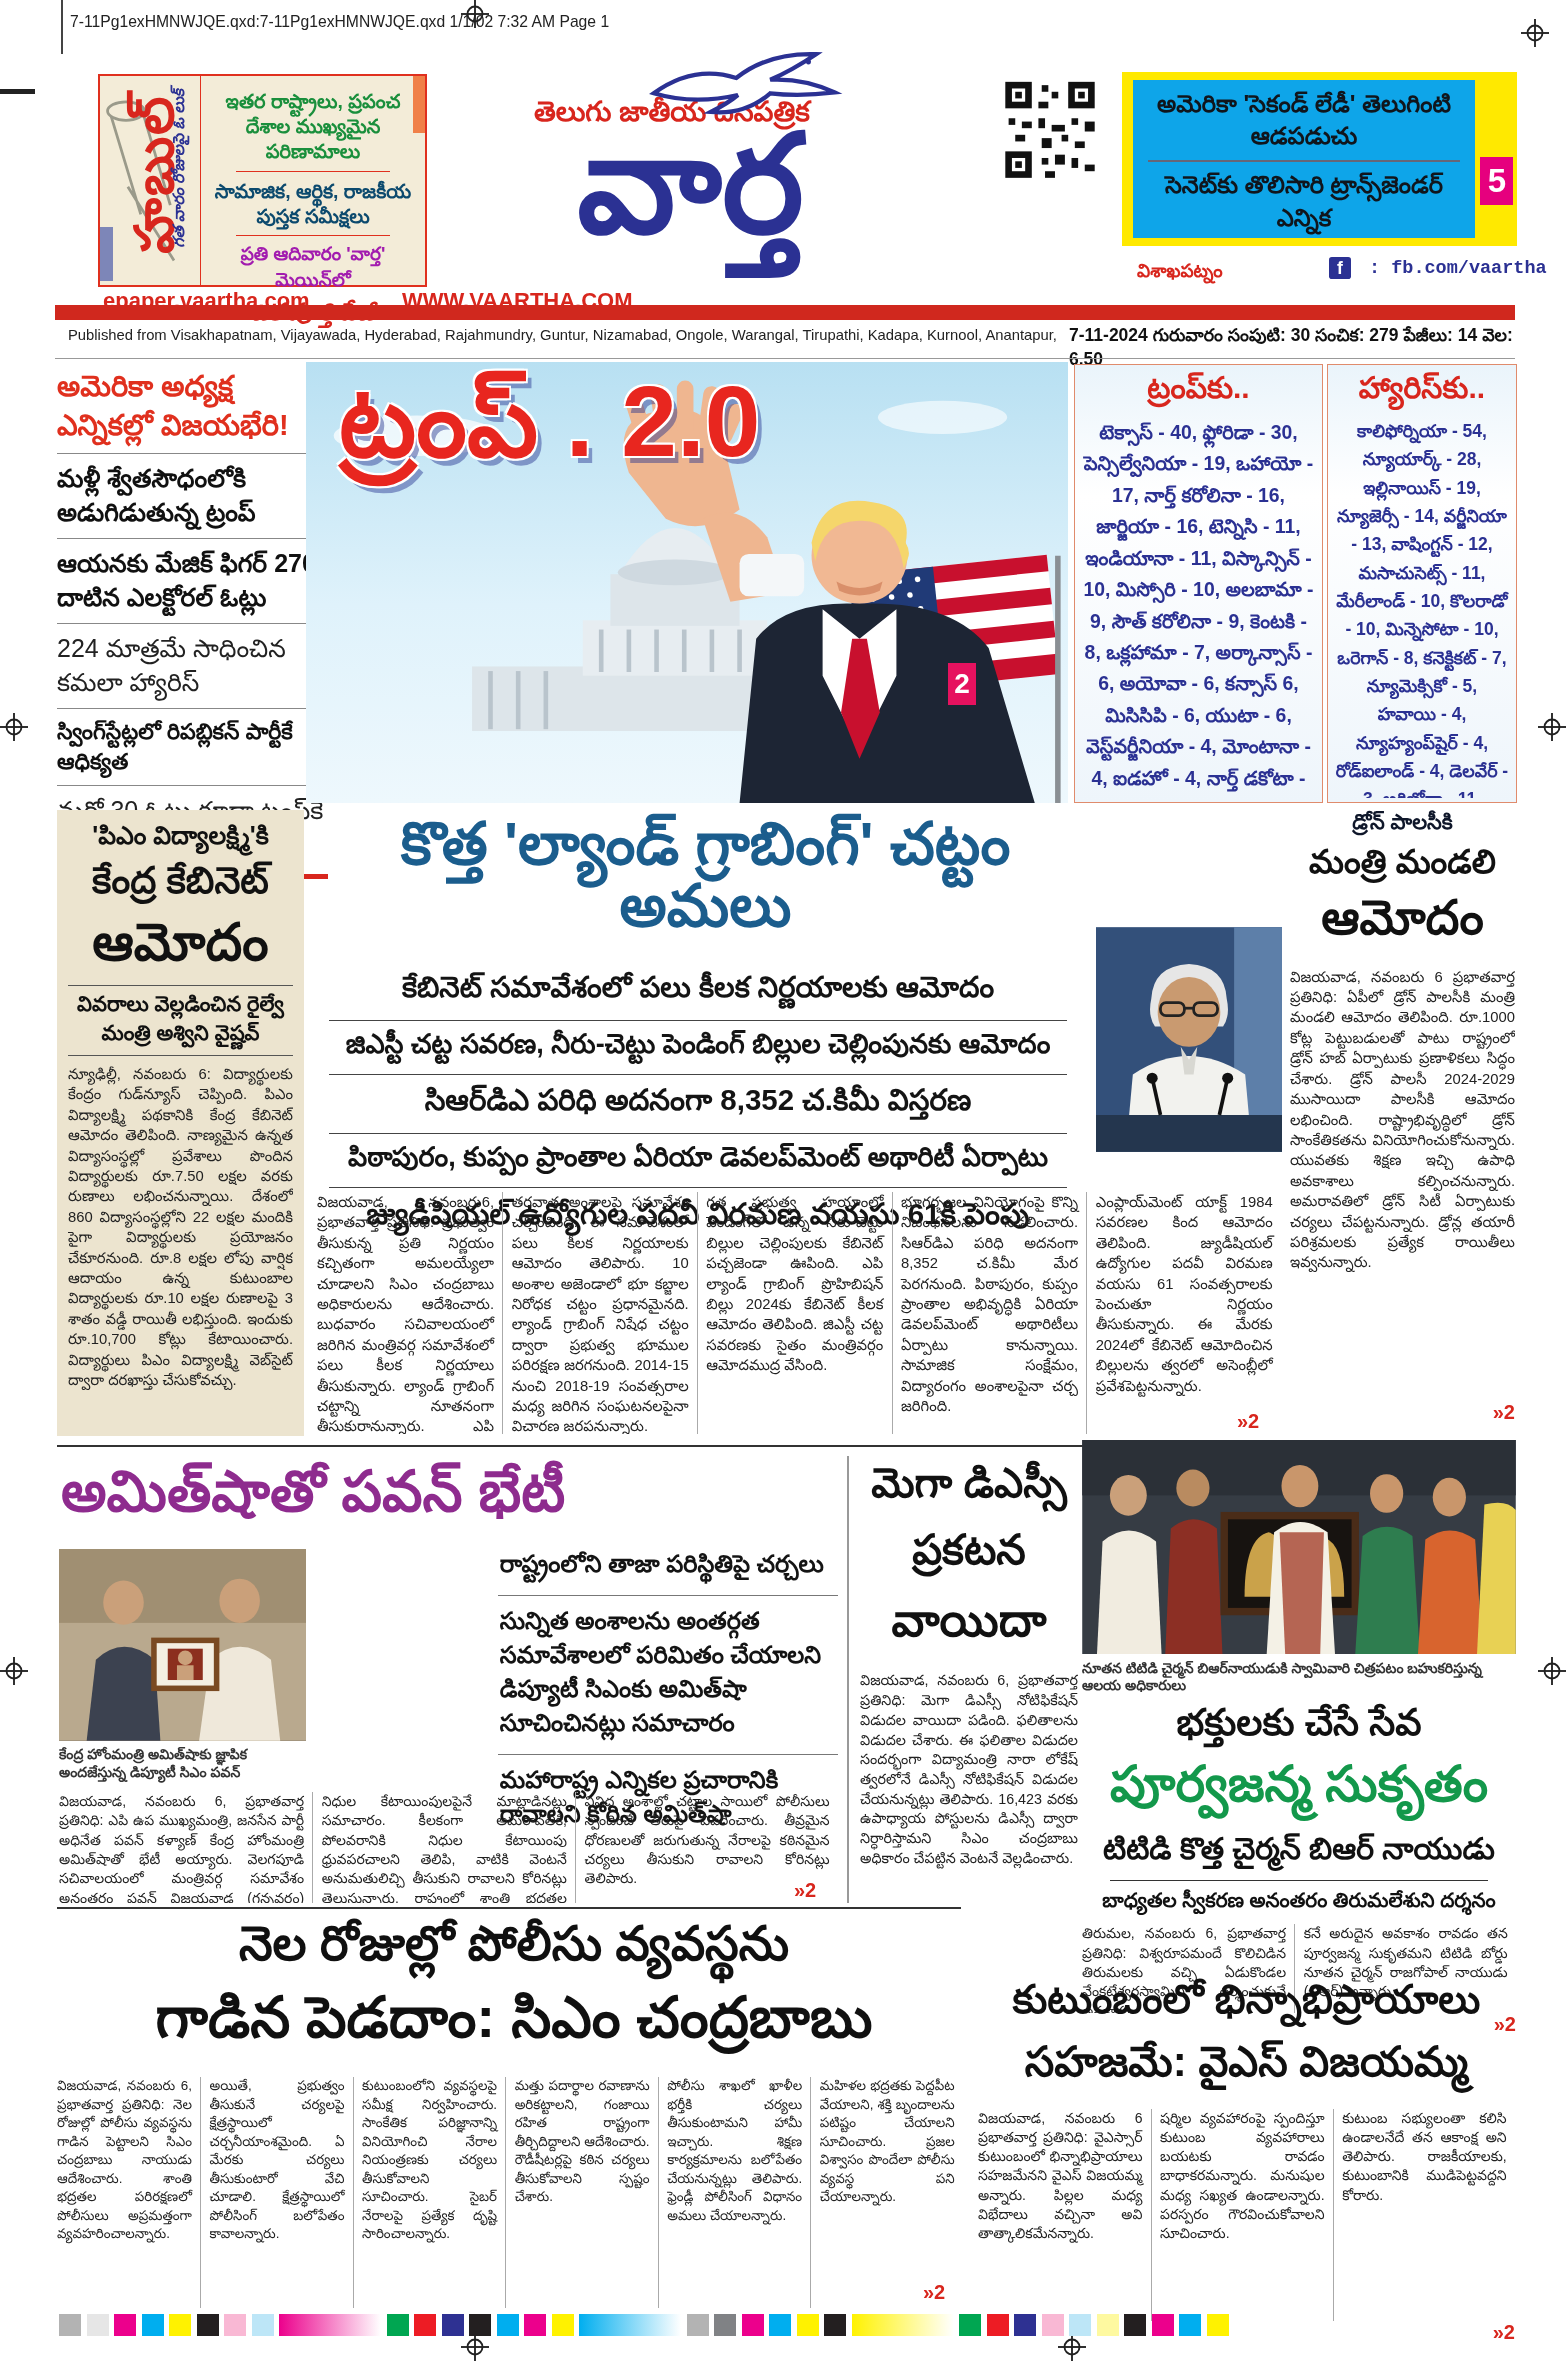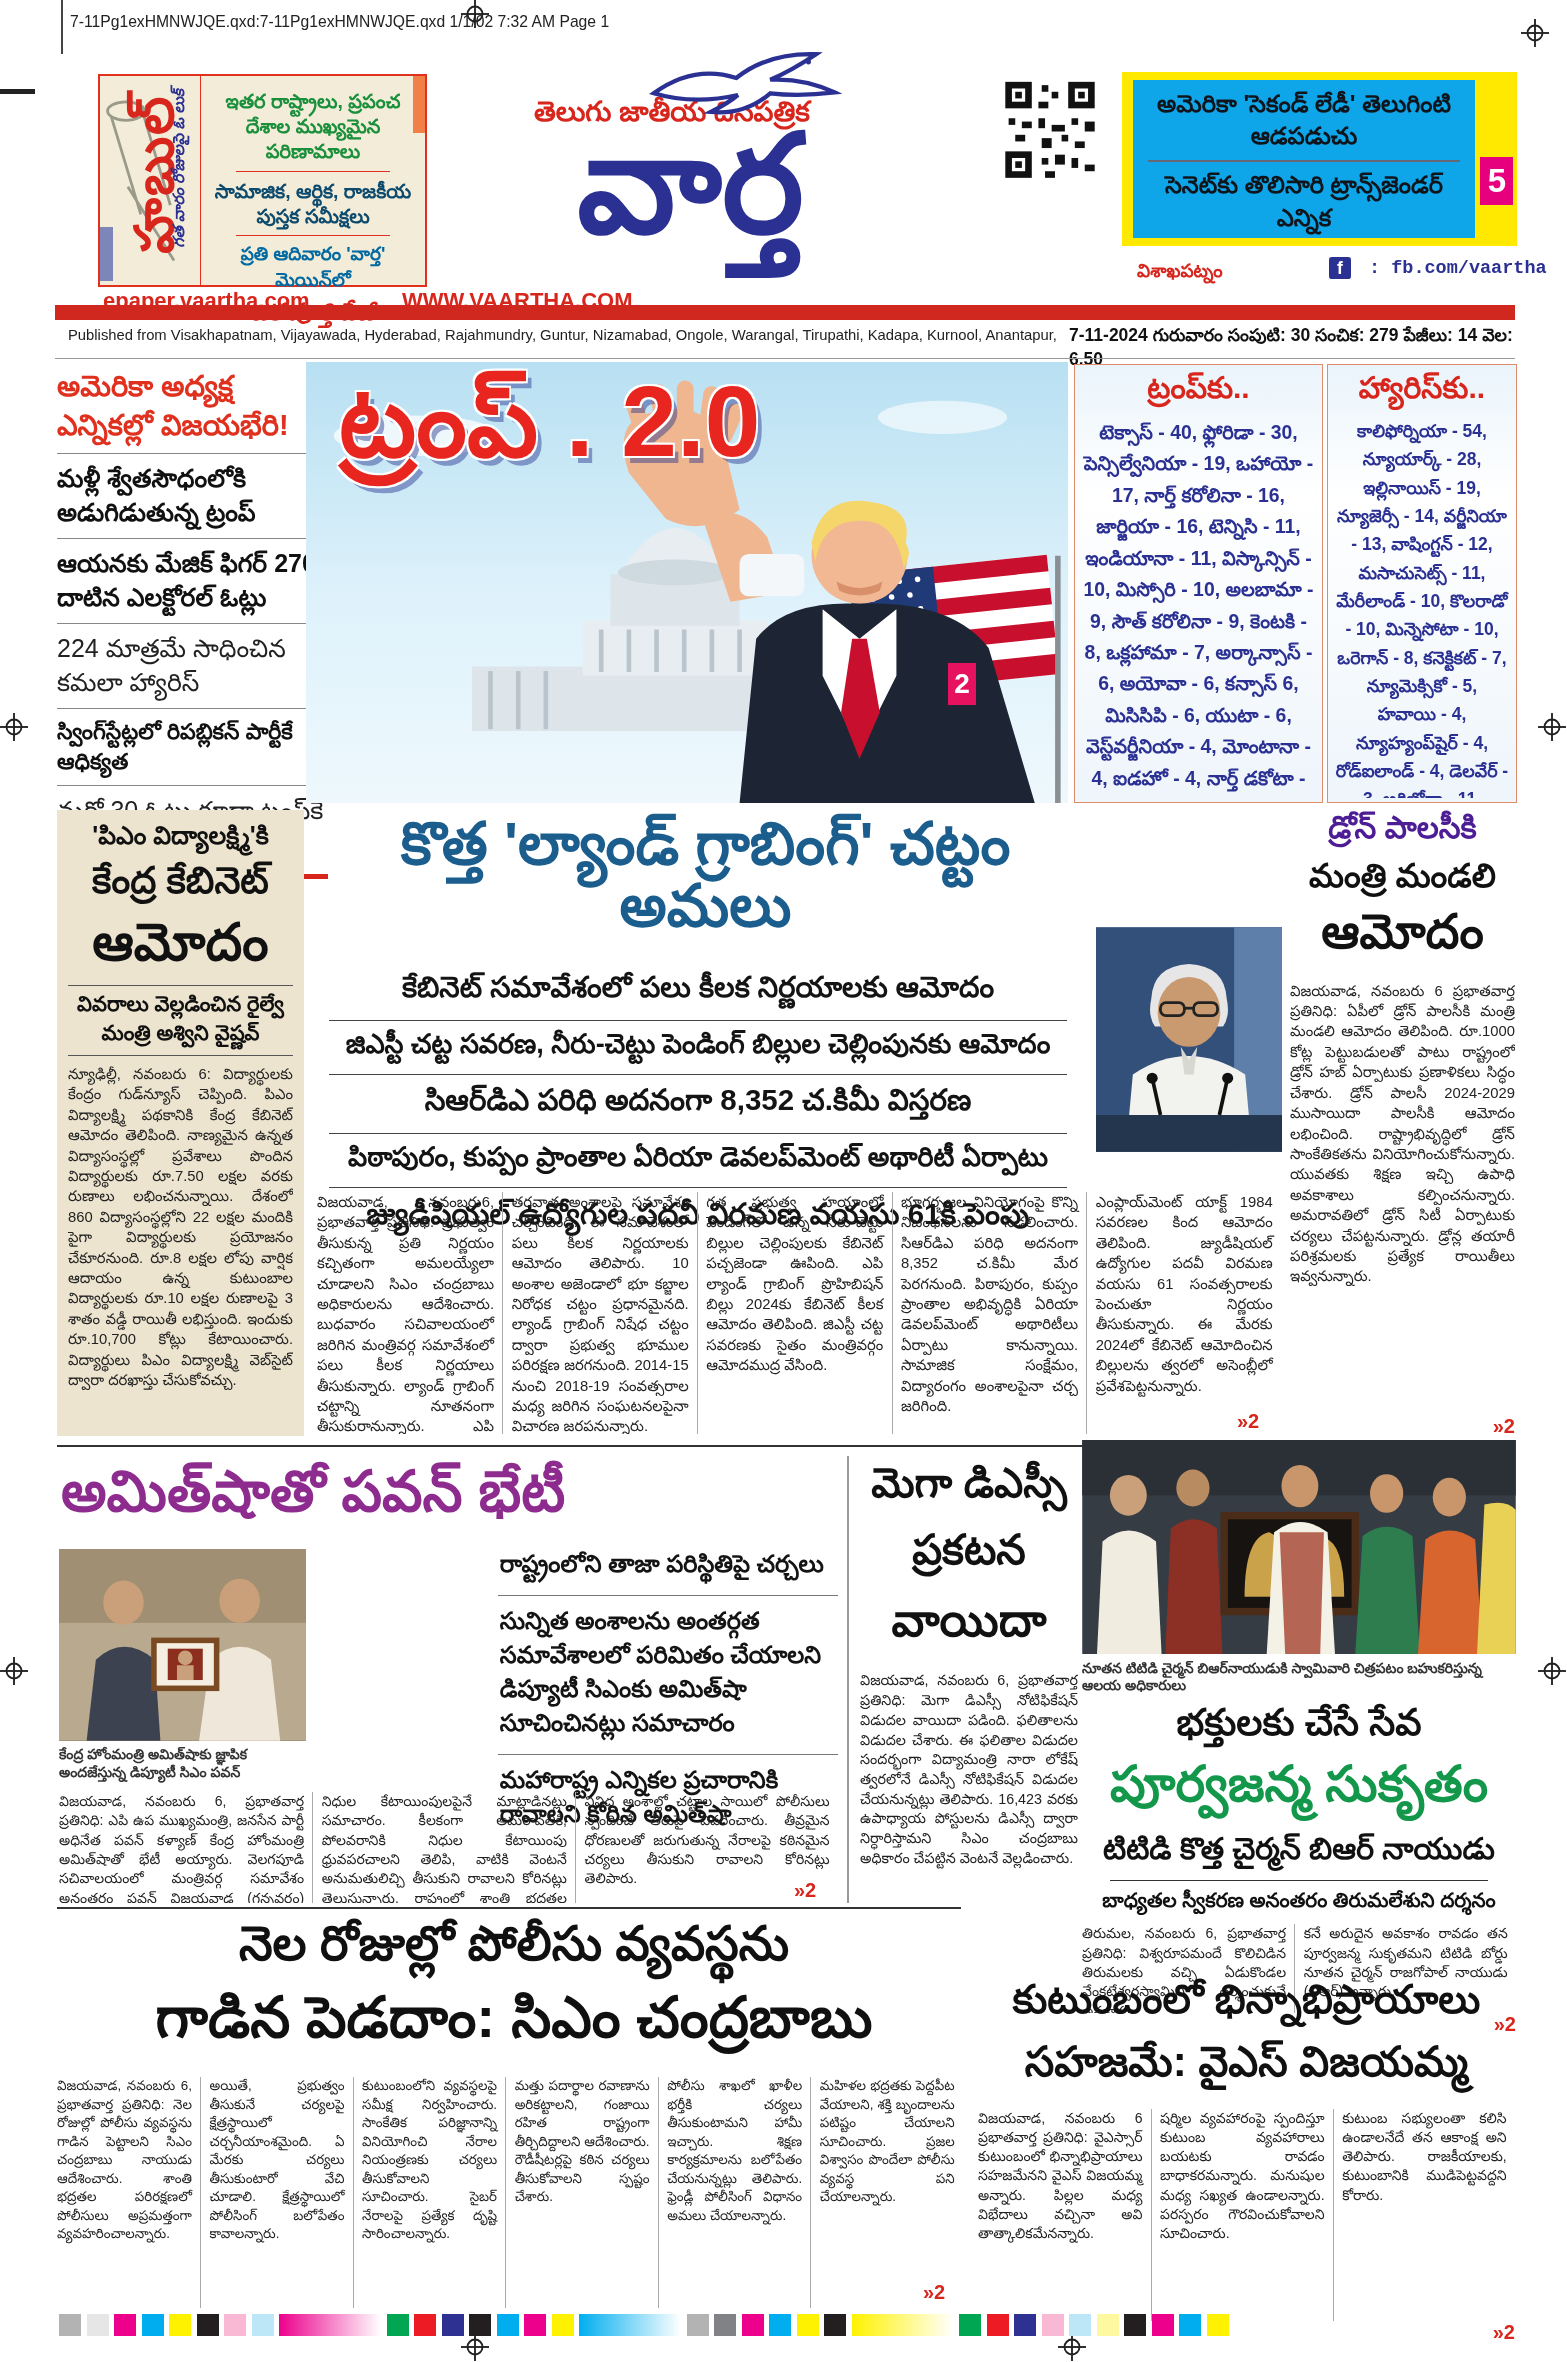--- a/index.html
+++ b/index.html
@@ -85,21 +85,21 @@
       <div class="abs" style="left:16.6px;top:18.5px;writing-mode:vertical-rl;transform:rotate(180deg);font-size:54px;font-weight:700;color:#d8261d;letter-spacing:1.8px;">హబుల్</div>
       <div class="abs" style="left:68px;top:13px;writing-mode:vertical-rl;transform:rotate(180deg);font-size:15.7px;font-style:italic;font-weight:700;color:#2b3193;">గత వారం రోజులపై ఓ లుక్</div>
       <div class="abs" style="left:0;bottom:3.7px;width:13px;height:54px;background:#7d86b8;"></div>
     </div>
     <div style="flex:1;position:relative;padding:9.2px 11px;">
       <div class="abs" style="right:0;top:0;width:12px;height:57px;background:#f08048;"></div>
       <div class="ctr" style="font-size:19.4px;font-weight:700;color:#1a8f3c;line-height:1.3;padding-top:3.7px;">ఇతర రాష్ట్రాలు, ప్రపంచ దేశాల ముఖ్యమైన పరిణామాలు</div>
       <div style="border-top:0.9px solid #e0301e;margin:6.5px 24px;"></div>
       <div class="ctr" style="font-size:19.4px;font-weight:700;color:#0c4a6e;line-height:1.3;">సామాజిక, ఆర్థిక, రాజకీయ పుస్తక సమీక్షలు</div>
       <div style="border-top:0.9px solid #e0301e;margin:6.5px 24px;"></div>
-      <div class="ctr" style="font-size:18.5px;font-weight:700;color:#0369a1;">ప్రతి ఆదివారం 'వార్త' మెయిన్‌లో</div>
+      <div class="ctr" style="font-size:18.5px;font-weight:700;color:#a21caf;">ప్రతి ఆదివారం 'వార్త' మెయిన్‌లో</div>
       <div class="ctr" style="font-size:24px;font-weight:700;color:#d8261d;font-style:italic;padding-top:2.8px;">ఒక పూర్తి పేజీ</div>
     </div>
   </div>
   <a class="abs" style="left:103px;top:288px;font-size:22px;font-weight:700;color:#d8261d;text-decoration:none;">epaper.vaartha.com</a>
   <a class="abs" style="left:402px;top:288px;font-size:22px;font-weight:700;color:#d8261d;text-decoration:none;">WWW.VAARTHA.COM</a>
 
   <div class="abs ctr" style="left:432px;top:96px;width:480px;font-size:28px;font-weight:700;color:#d8261d;">తెలుగు జాతీయ దినపత్రిక</div>
   <svg class="abs" style="left:637px;top:44px;" width="212" height="85" viewBox="0 0 240 100">
     <path d="M15 58 Q62 24 112 40 Q150 10 206 12 Q176 32 152 42 Q192 40 228 57 Q186 62 152 58 Q122 84 82 80 Q102 70 114 60 Q62 72 15 58 Z" fill="#fff" stroke="#2b3193" stroke-width="5"></path>
     <circle cx="197" cy="21" r="3" fill="#2b3193"></circle>
@@ -291,21 +291,21 @@
       <path d="M92 130 L101 144 L110 130 L106 160 L96 160 Z" fill="#d8d8d2"></path>
       <rect x="0" y="204" width="202" height="40" fill="#24364e"></rect>
       <line x1="70" y1="204" x2="62" y2="168" stroke="#111" stroke-width="4"></line>
       <line x1="134" y1="204" x2="142" y2="168" stroke="#111" stroke-width="4"></line>
       <circle cx="61" cy="164" r="6" fill="#111"></circle>
         <circle cx="143" cy="164" r="6" fill="#111"></circle>
     </svg>
   </div>
 
   <div class="abs" style="left:1290px;top:810px;width:225px;">
-    <div class="ctr" style="font-size:31px;font-weight:700;color:#4c1d95;">డ్రోన్ పాలసీకి</div>
+    <div class="ctr" style="font-size:21px;font-weight:700;color:#0f172a;">డ్రోన్ పాలసీకి</div>
     <div class="ctr" style="font-size:33px;font-weight:700;color:#111;margin-top:3.7px;">మంత్రి మండలి</div>
     <div class="ctr" style="font-size:48px;font-weight:700;color:#111;margin-top:1.8px;">ఆమోదం</div>
     <div class="jus body-txt" style="margin-top:9.2px;height:434px;">విజయవాడ, నవంబరు 6 ప్రభాతవార్త ప్రతినిధి: ఏపీలో డ్రోన్ పాలసీకి మంత్రి మండలి ఆమోదం తెలిపింది. రూ.1000 కోట్ల పెట్టుబడులతో పాటు రాష్ట్రంలో డ్రోన్ హబ్ ఏర్పాటుకు ప్రణాళికలు సిద్ధం చేశారు. డ్రోన్ పాలసీ 2024-2029 ముసాయిదా పాలసీకి ఆమోదం లభించింది. రాష్ట్రాభివృద్ధిలో డ్రోన్ సాంకేతికతను వినియోగించుకోనున్నారు. యువతకు శిక్షణ ఇచ్చి ఉపాధి అవకాశాలు కల్పించనున్నారు. అమరావతిలో డ్రోన్ సిటీ ఏర్పాటుకు చర్యలు చేపట్టనున్నారు. డ్రోన్ల తయారీ పరిశ్రమలకు ప్రత్యేక రాయితీలు ఇవ్వనున్నారు.</div>
     <div style="text-align:right;"><span class="more">»2</span></div>
   </div>
 
   <div class="abs cols" style="left:317px;top:1192px;width:964px;height:242px;">
     <div class="jus body-txt">విజయవాడ, నవంబరు6, ప్రభాతవార్త ప్రతినిధి: ప్రభుత్వం తీసుకున్న ప్రతి నిర్ణయం కచ్చితంగా అమలయ్యేలా చూడాలని సిఎం చంద్రబాబు అధికారులను ఆదేశించారు. బుధవారం సచివాలయంలో జరిగిన మంత్రివర్గ సమావేశంలో పలు కీలక నిర్ణయాలు తీసుకున్నారు. ల్యాండ్ గ్రాబింగ్ చట్టాన్ని నూతనంగా తీసుకురానున్నారు. ఎపి ఉమ్మడి 2004 చట్ట సవరణ, 2014-18 మధ్య జరిగిన భూ ఆక్రమణలపై విచారణకు మంత్రి మండలి ఆమోదం తెలిపింది.</div>
     <div class="jus body-txt">తరవాత అంశాలపై సమావేశం చర్చించింది. ఈ సమావేశంలో పలు కీలక నిర్ణయాలకు ఆమోదం తెలిపారు. 10 అంశాల అజెండాలో భూ కబ్జాల నిరోధక చట్టం ప్రధానమైనది. ల్యాండ్ గ్రాబింగ్ నిషేధ చట్టం ద్వారా ప్రభుత్వ భూముల పరిరక్షణ జరగనుంది. 2014-15 నుంచి 2018-19 సంవత్సరాల మధ్య జరిగిన సంఘటనలపైనా విచారణ జరపనున్నారు.</div>
     <div class="jus body-txt">గత ప్రభుత్వ హయాంలో పెండింగ్‌లో ఉన్న నీరు-చెట్టు బిల్లుల చెల్లింపులకు కేబినెట్ పచ్చజెండా ఊపింది. ఎపి ల్యాండ్ గ్రాబింగ్ ప్రొహిబిషన్ బిల్లు 2024కు కేబినెట్ కీలక ఆమోదం తెలిపింది. జిఎస్టీ చట్ట సవరణకు సైతం మంత్రివర్గం ఆమోదముద్ర వేసింది.</div>

